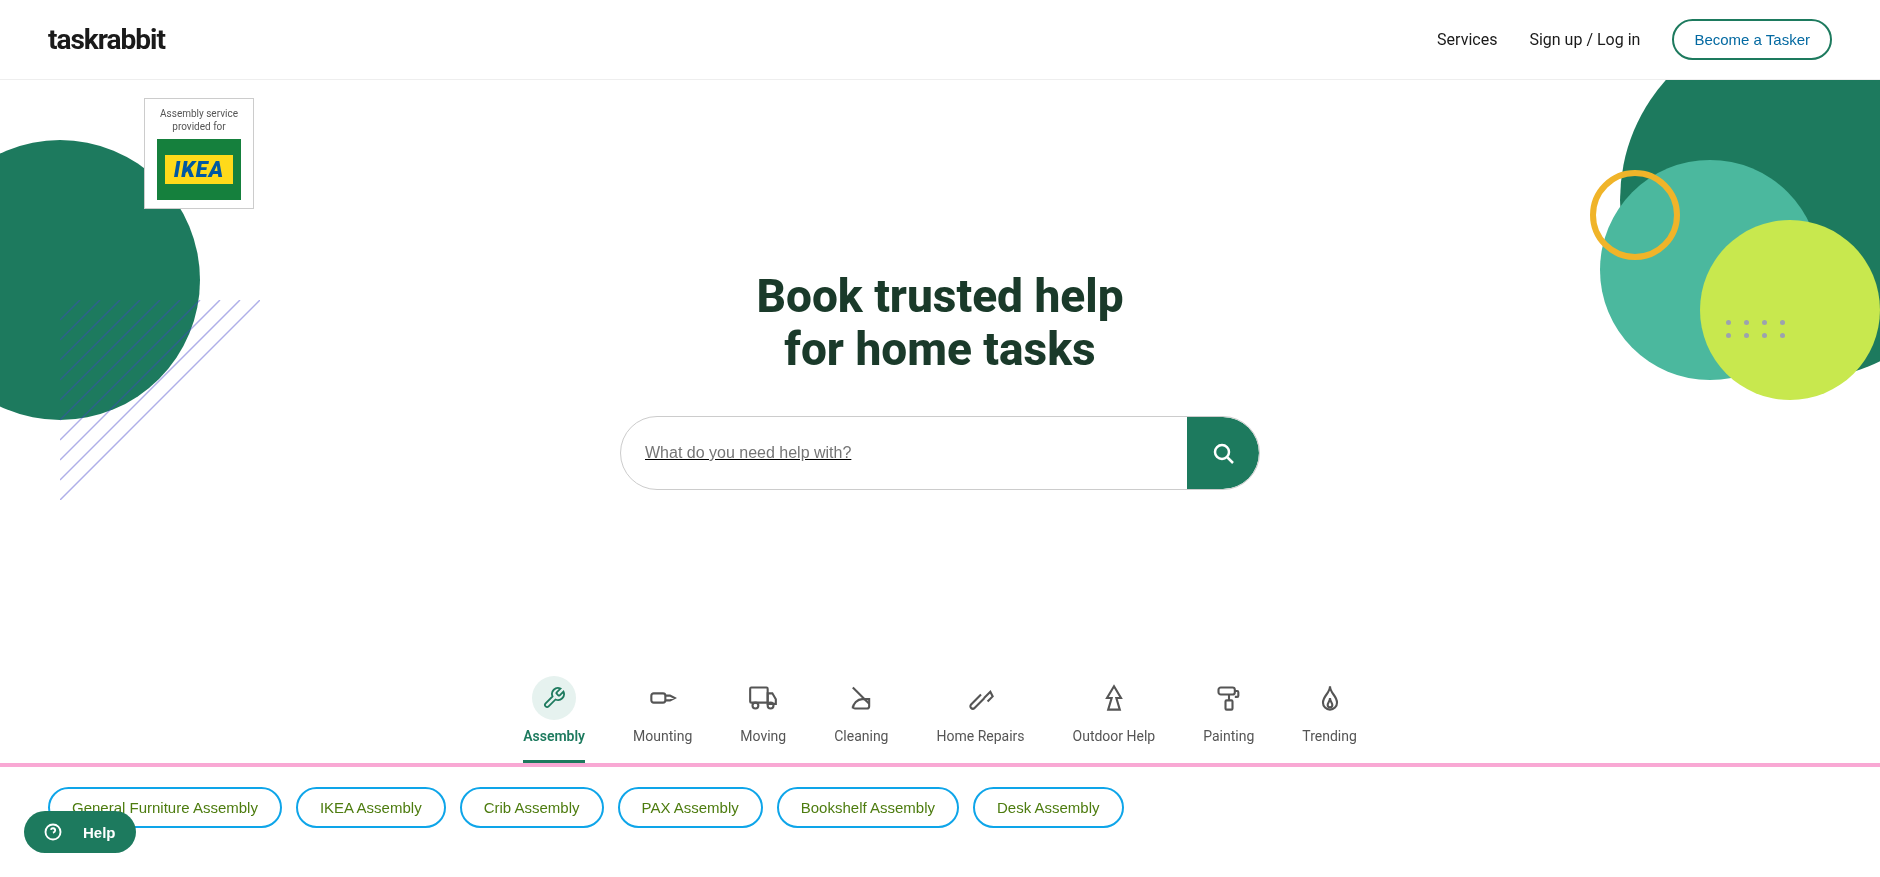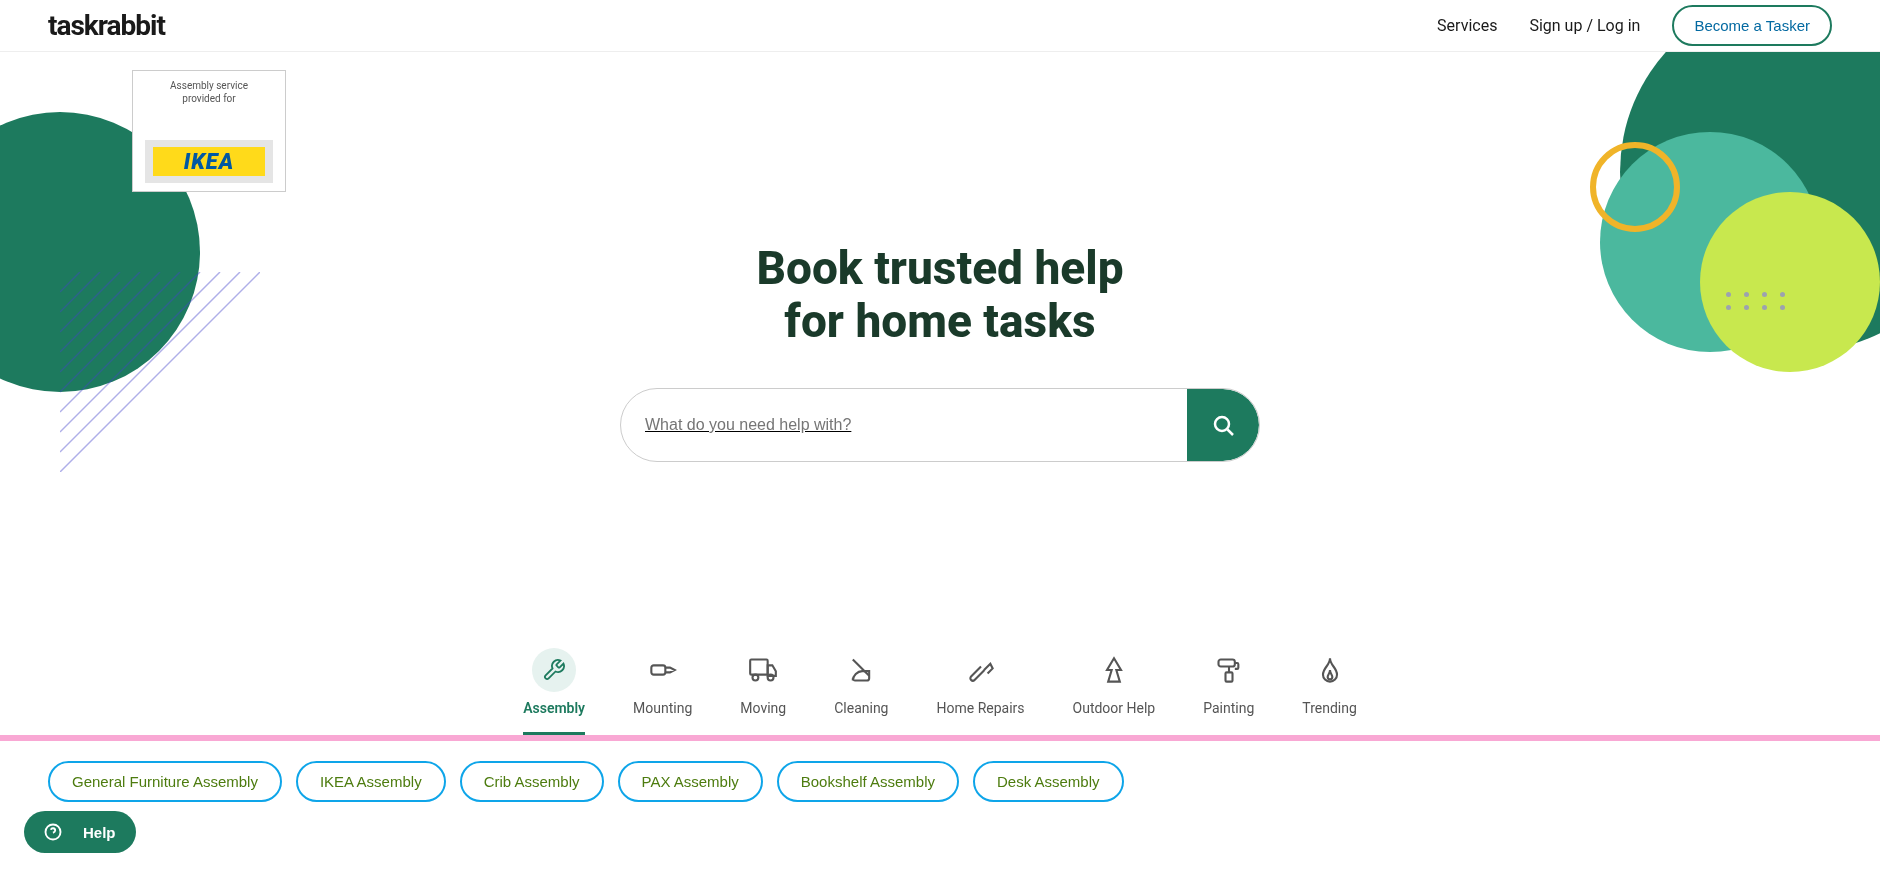--- a/index.html
+++ b/index.html
@@ -4,21 +4,21 @@
   <style>
     * { margin: 0; padding: 0; box-sizing: border-box; }
     body { font-family: -apple-system, BlinkMacSystemFont, 'Segoe UI', Roboto, sans-serif; background: #fff; overflow-x: hidden; }
 
     
     .navbar {
       display: flex;
       align-items: center;
       justify-content: flex-end;
       padding: 0 48px;
-      height: 52px;
+      height: 80px;
       border-bottom: 1px solid #eee;
       position: relative;
     }
     .logo {
       position: absolute;
       left: 48px;
       font-size: 28px;
       font-weight: 700;
       color: #1a1a1a;
       letter-spacing: -1px;
@@ -55,40 +55,39 @@
       justify-content: center;
       overflow: hidden;
       background: #fff;
       padding: 60px 20px 20px;
     }
 
     
     .ikea-badge {
       position: absolute;
       top: 18px;
-      left: 132px;
+      left: 144px;
       border: 1px solid #ccc;
       padding: 8px 12px;
-      width: 154px;
+      width: 110px;
       text-align: center;
       background: #fff;
       z-index: 10;
     }
     .ikea-badge-text {
       font-size: 10px;
       color: #555;
       line-height: 1.3;
       margin-bottom: 6px;
     }
     .ikea-logo-box {
-      background: #e5e5e5;
-      padding: 7px 8px;
+      background: #15803d;
+      padding: 16px 8px;
       display: inline-block;
       width: 100%;
-      margin-top: 29px;
     }
     .ikea-logo-inner {
       background: #FFDA1A;
       color: #0058A3;
       font-size: 22px;
       font-weight: 900;
       font-style: italic;
       text-align: center;
       padding: 2px 4px;
       letter-spacing: 1px;
@@ -227,21 +226,21 @@
       stroke-width: 2.5;
     }
 
     
     .categories {
       display: flex;
       align-items: flex-start;
       justify-content: center;
       gap: 48px;
       padding: 28px 48px 0;
-      border-bottom: 6px solid #f9a8d4;
+      border-bottom: 4px solid #f9a8d4;
       margin-top: 8px;
       position: relative;
       z-index: 5;
     }
     .category-item {
       display: flex;
       flex-direction: column;
       align-items: center;
       gap: 8px;
       cursor: pointer;

